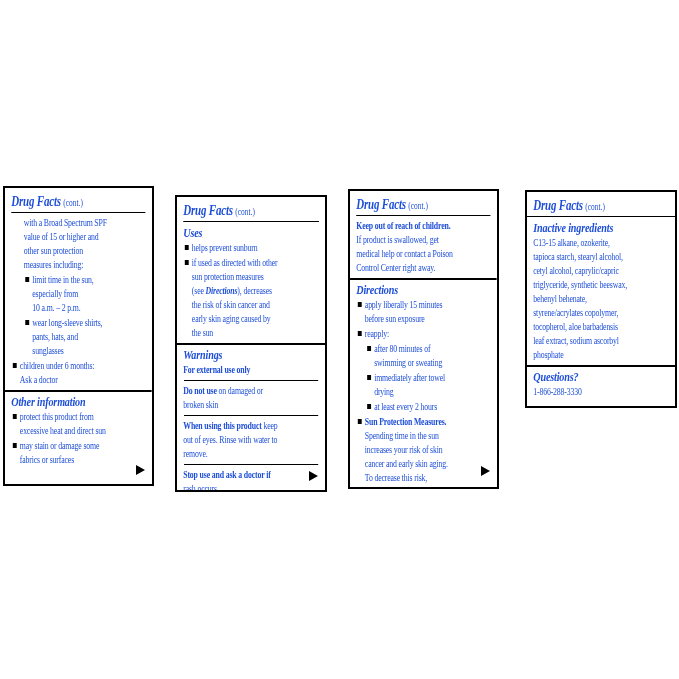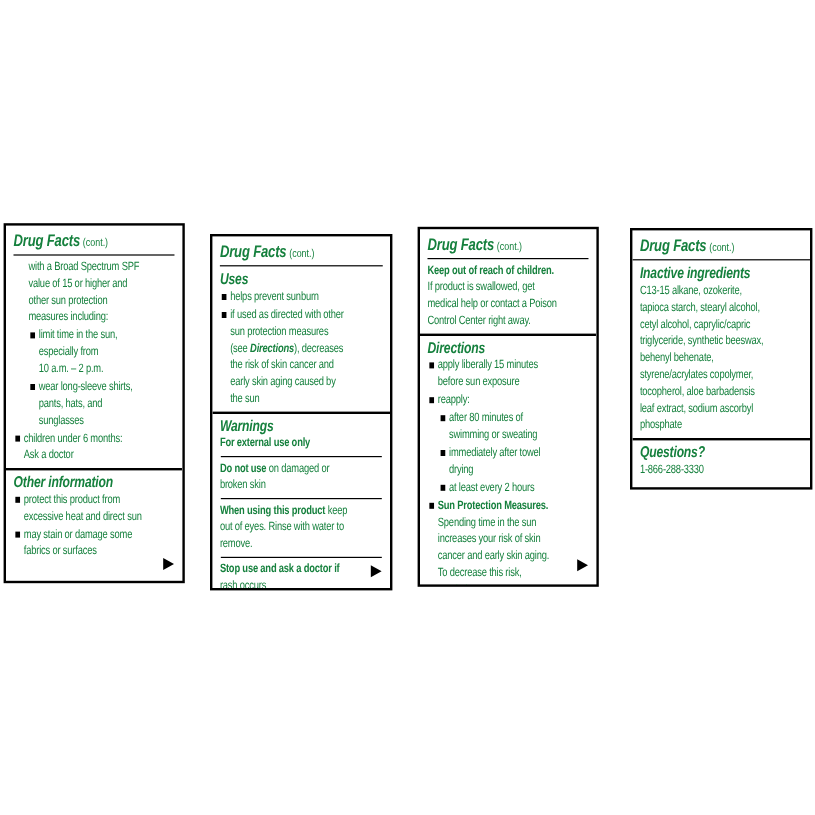--- a/index.html
+++ b/index.html
@@ -1,18 +1,18 @@
 <!DOCTYPE html>
 <html><head>
 <meta charset="utf-8">
 <style>
   html,body { margin:0; padding:0; background:#ffffff; }
   .canvas {
     position:relative; width:679px; height:679px; background:#ffffff;
-    font-family:Liberation Sans, sans-serif; color:#15803d;
+    font-family:Liberation Serif, serif; color:#1d4ed8;
     overflow:hidden;
   }
   .panel {
     position:absolute; border:2px solid #000; background:#fff;
     box-sizing:border-box; overflow:hidden;
   }
   
   .cw {
     width:128.2%; transform:scaleX(0.78); transform-origin:0 0;
     padding:4px 8px 4px 8px; box-sizing:border-box;

